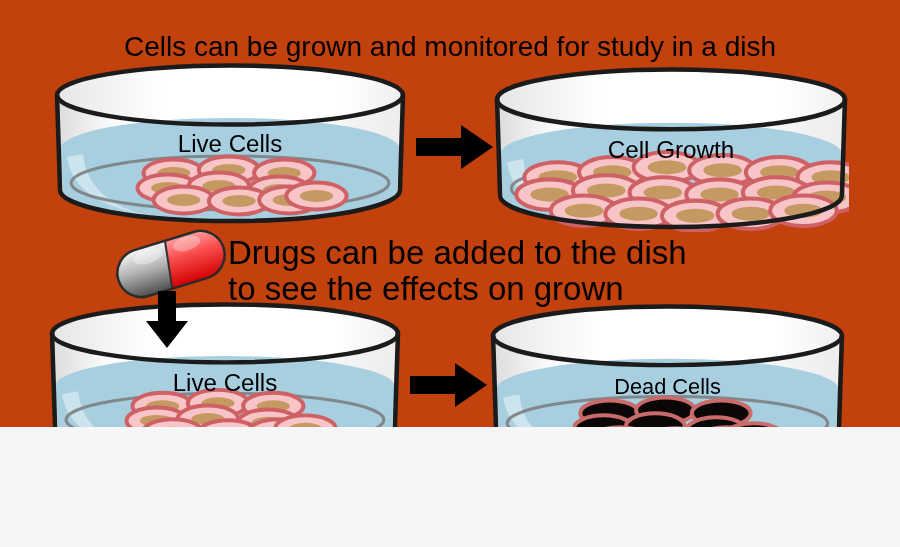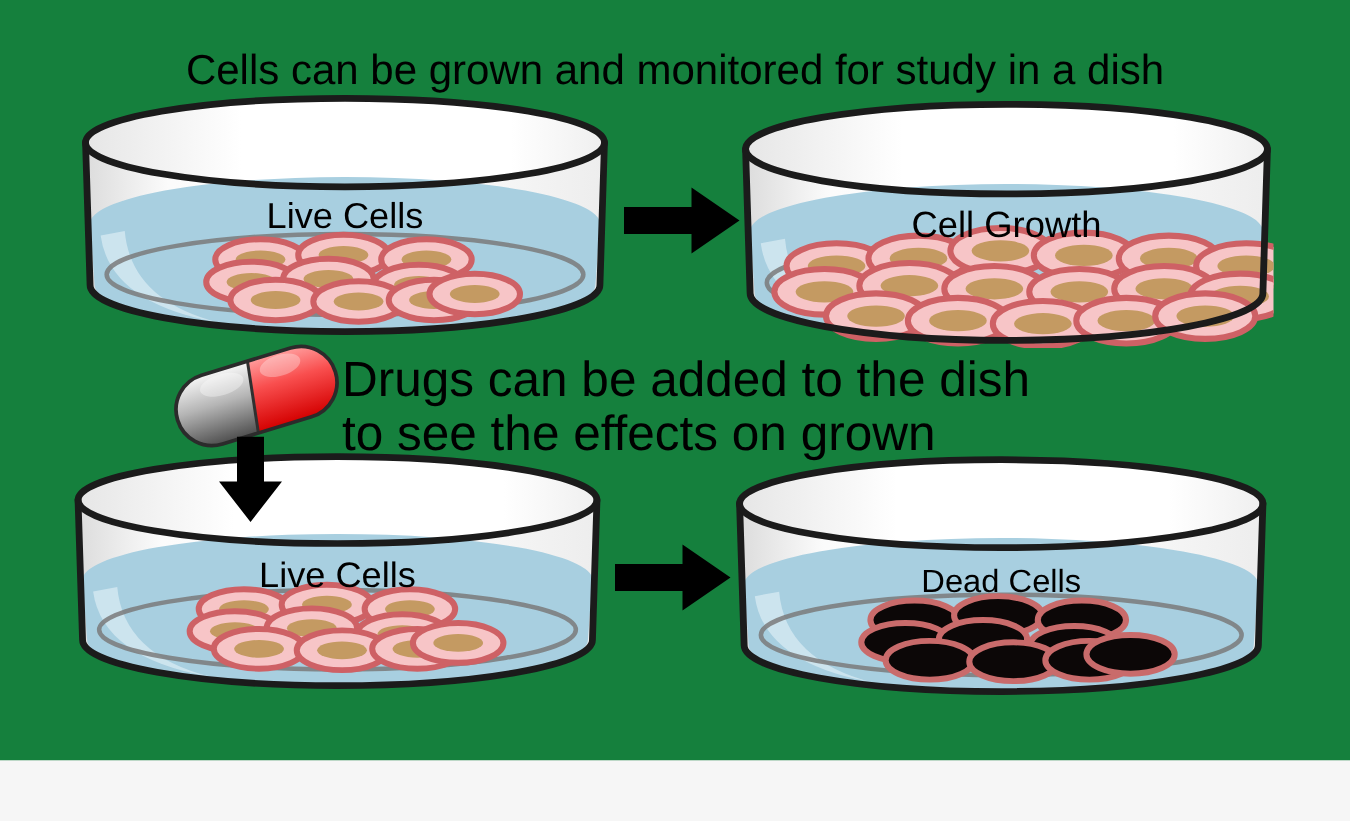--- a/index.html
+++ b/index.html
@@ -1,17 +1,17 @@
 <!DOCTYPE html>
 <html><head>
 <meta charset="utf-8">
 <style>
   html,body{margin:0;padding:0;}
   body{font-family:"Liberation Sans","DejaVu Sans",sans-serif;background:#f6f6f6;}
-  .canvas{position:relative;width:900px;height:507px;background:#15803d;overflow:hidden;}
+  .canvas{position:relative;width:900px;height:427px;background:#c2410c;overflow:hidden;}
   .abs{position:absolute;}
   .title{left:0;top:31px;width:900px;text-align:center;font-size:28px;color:#000;white-space:nowrap;}
   .drug-note{left:228px;top:235px;font-size:33px;line-height:36px;color:#000;white-space:nowrap;}
   svg{display:block;}
   svg text{font-family:"Liberation Sans","DejaVu Sans",sans-serif;fill:#000;}
   .dish-label{font-size:24px;}
   .dish-label.small{font-size:21.5px;}
 </style>
 </head>
 <body>

